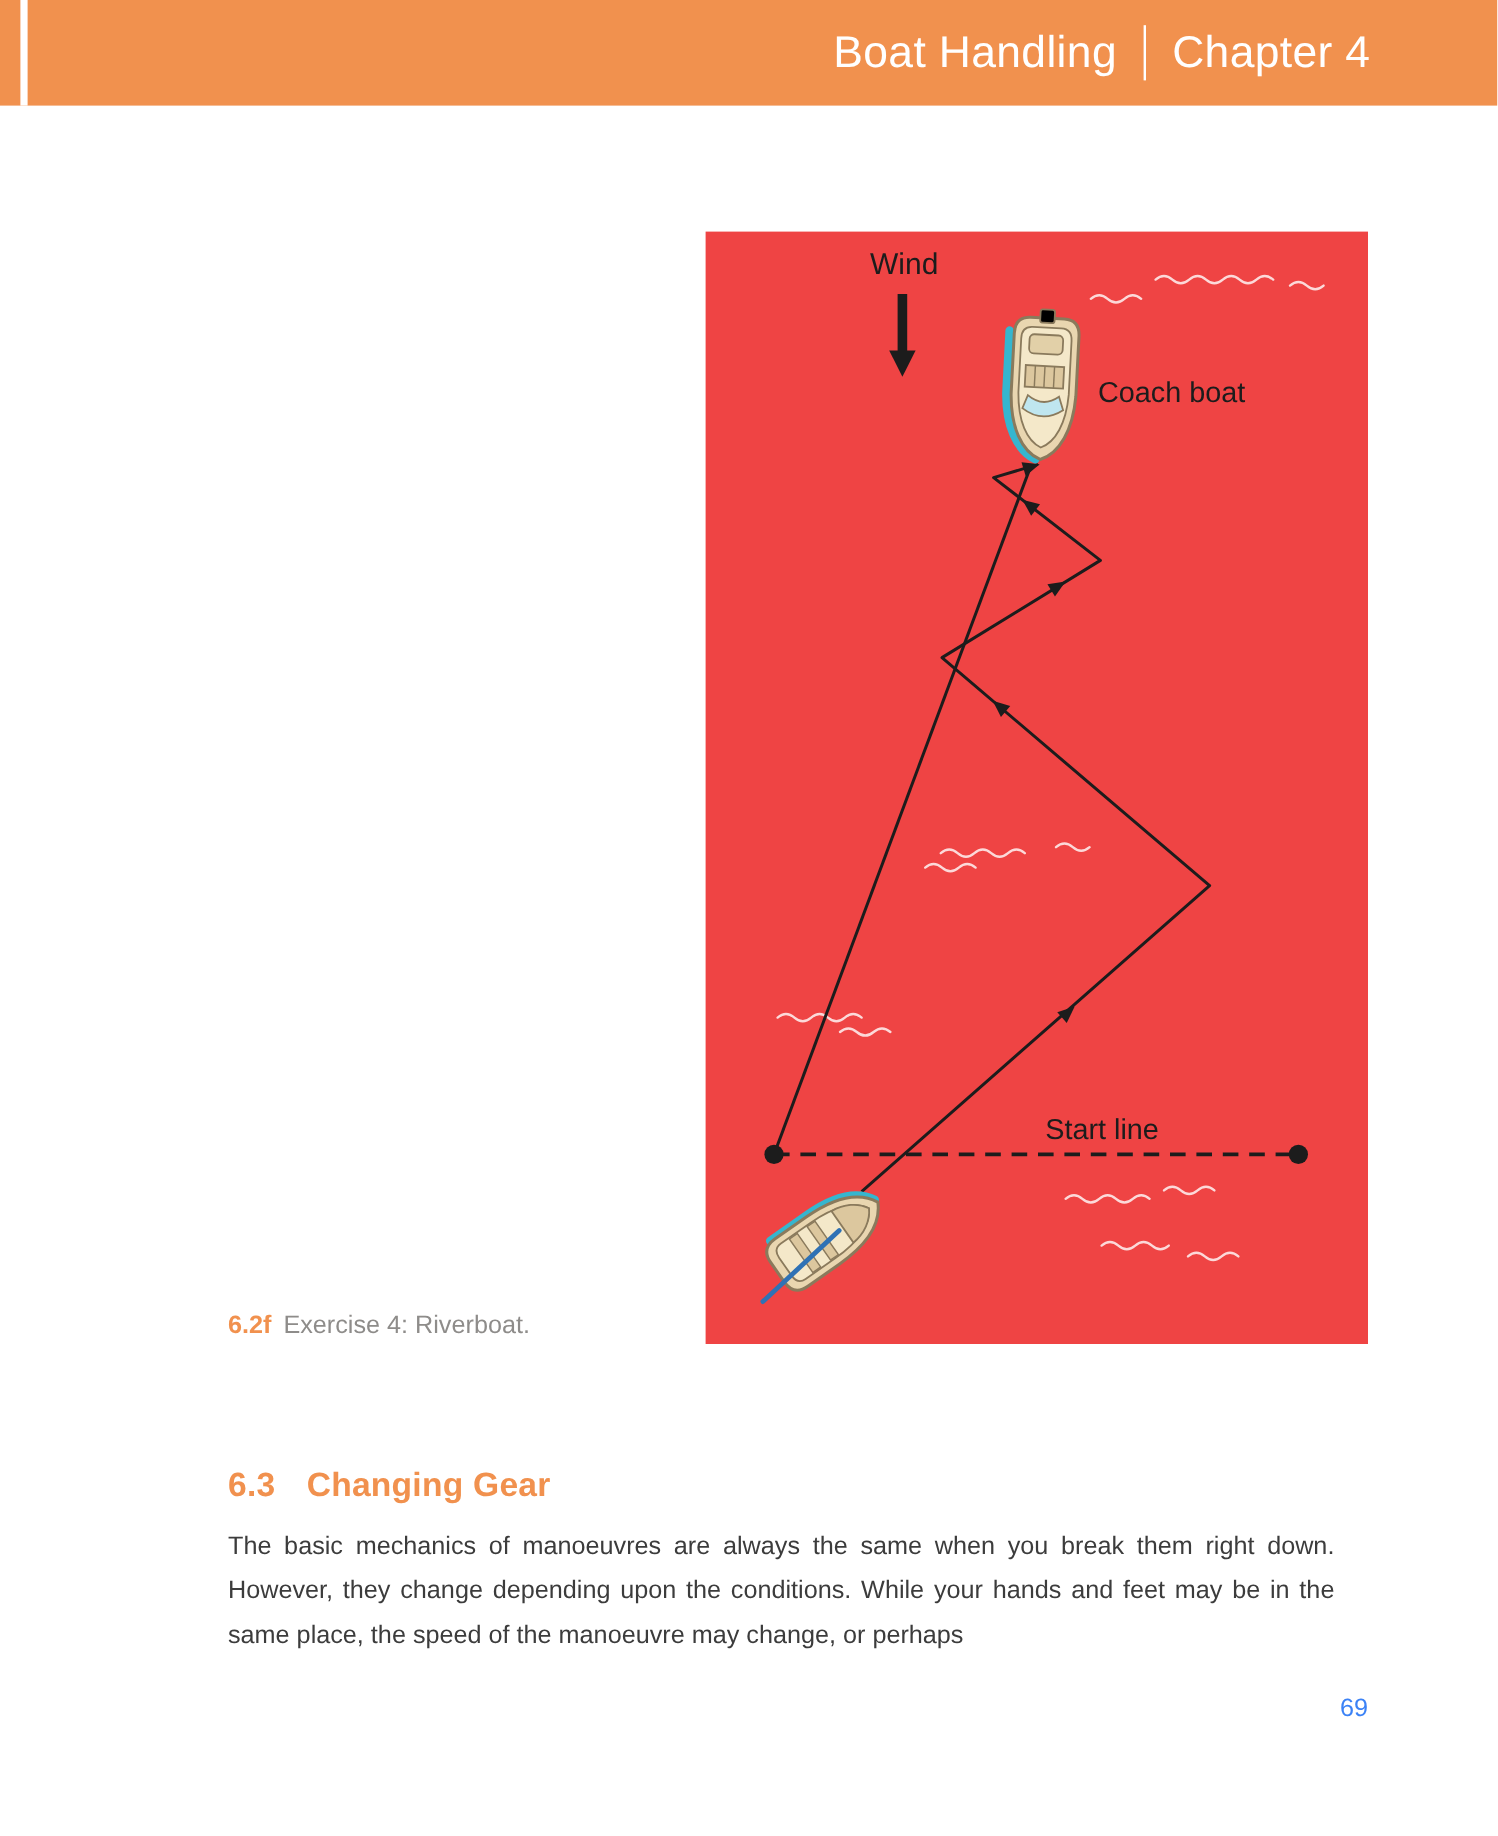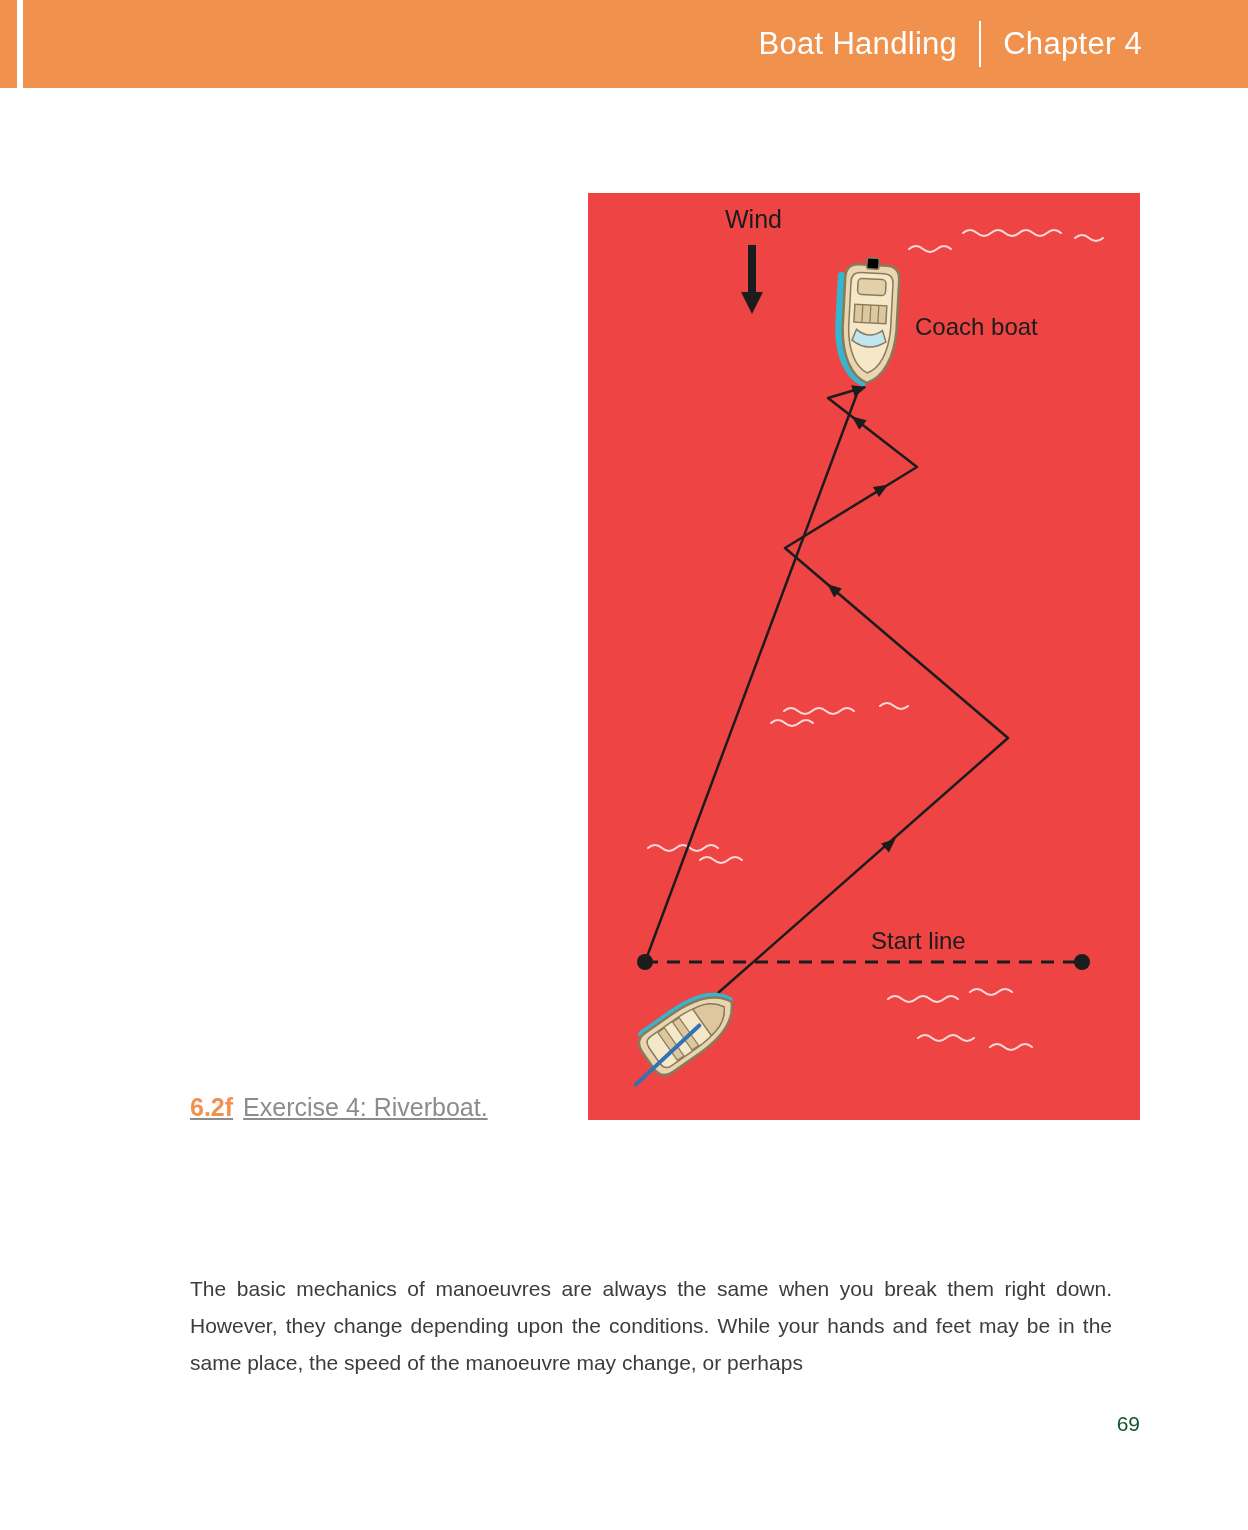--- a/index.html
+++ b/index.html
@@ -9,51 +9,51 @@
   }
   
   .topbar{
     position:absolute;top:0;left:0;width:1248px;height:88px;background:#F1914E;
   }
   .topbar-slit{
     position:absolute;top:0;left:17px;width:6px;height:88px;background:#ffffff;
   }
   .topbar-titles{
     position:absolute;top:0;right:106px;height:88px;display:flex;align-items:center;
-    color:#ffffff;font-size:31px;font-weight:400;letter-spacing:.3px;
+    color:#ffffff;font-size:37px;font-weight:400;letter-spacing:.3px;
   }
   .topbar-divider{
     display:inline-block;width:2px;height:46px;background:#ffffff;margin:0 22px;
   }
   
   .diagram{
     position:absolute;left:588px;top:193px;width:552px;height:927px;margin:0;
     background:#ef4444;
   }
   .diagram svg{display:block;}
   .diagram text{font-family:"Liberation Sans", sans-serif;font-weight:500;}
   
   .caption{
-    position:absolute;left:190px;top:1093px;font-size:25px;color:#8E8C8A;margin:0;text-decoration:underline;
+    position:absolute;left:190px;top:1093px;font-size:21px;color:#8E8C8A;margin:0;
   }
   .caption .cap-num{color:#F1914E;font-weight:bold;margin-right:10px;}
   
   .section-heading{
     position:absolute;left:190px;top:1222px;margin:0;
     color:#F1914E;font-size:28px;font-weight:bold;letter-spacing:.2px;
   }
   .section-heading .sec-gap{display:inline-block;width:26px;}
   
   .body-text{
     position:absolute;left:190px;top:1270px;width:922px;margin:0;
     font-size:21px;line-height:37px;color:#3C3C3C;text-align:justify;
   }
   
   .page-number{
-    position:absolute;top:1412px;right:108px;font-size:21px;color:#14532d;
+    position:absolute;top:1412px;right:108px;font-size:21px;color:#3b82f6;
   }
 </style>
 </head>
 <body>
 
 <div class="page">
 
   <header class="topbar">
     <div class="topbar-slit"></div>
     <div class="topbar-titles">
@@ -127,18 +127,21 @@
         <rect x="-17" y="12" width="34" height="8" fill="#DCC79E" stroke="#8A7A5C" stroke-width="1.2"></rect>
         <line x1="1" y1="-18" x2="13" y2="68" stroke="#2F72B5" stroke-width="4" stroke-linecap="round"></line>
       </g>
     </svg>
   </figure>
 
   <p class="caption">
     <span class="cap-num">6.2f</span><span>Exercise 4: Riverboat.</span>
   </p>
 
+  <h2 class="section-heading">
+    <span>6.3</span><span class="sec-gap"></span><span>Changing Gear</span>
+  </h2>
 
   <p class="body-text">The basic mechanics of manoeuvres are always the same when you break them right down. However, they change depending upon the conditions. While your hands and feet may be in the same place, the speed of the manoeuvre may change, or perhaps</p>
 
   <div class="page-number">69</div>
 
 </div>
 
 </body></html>

